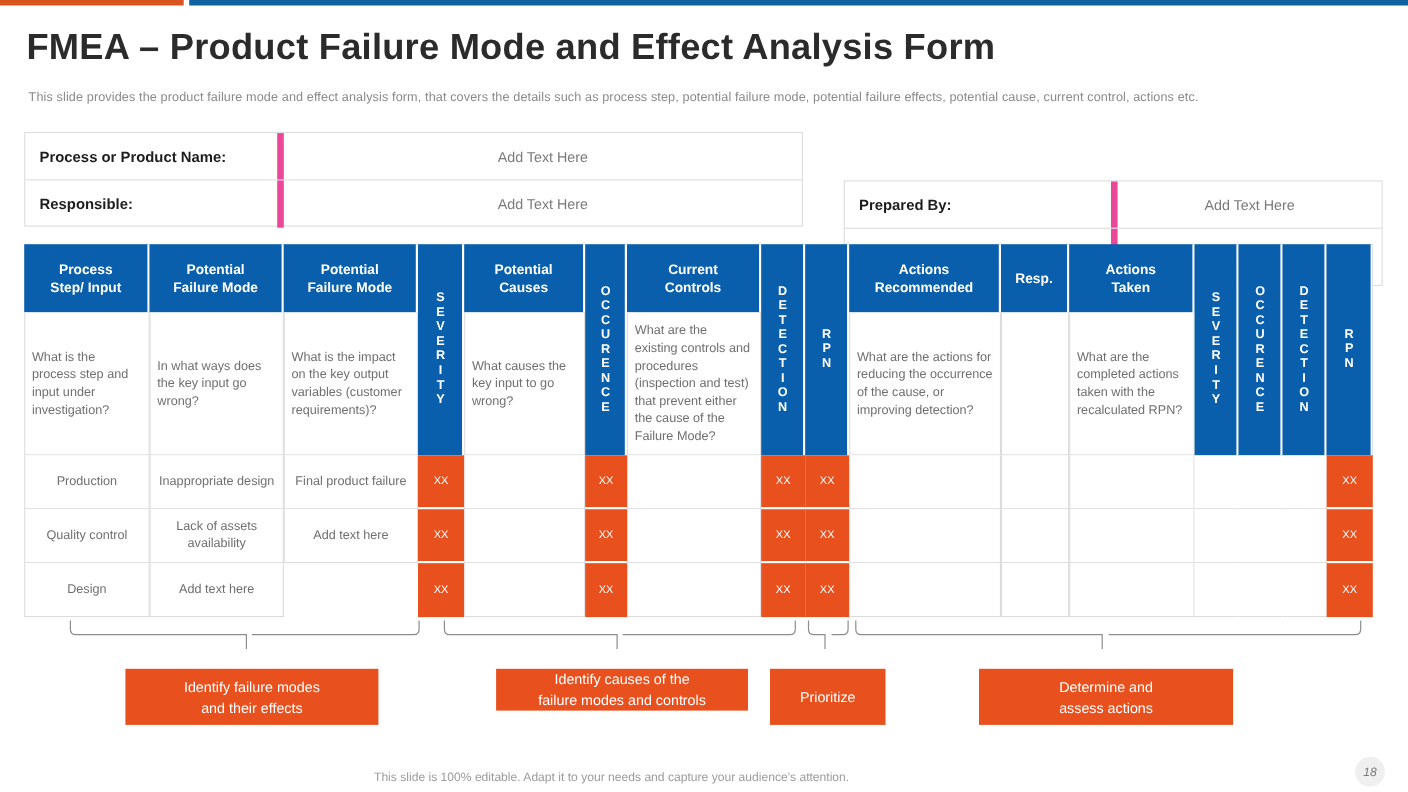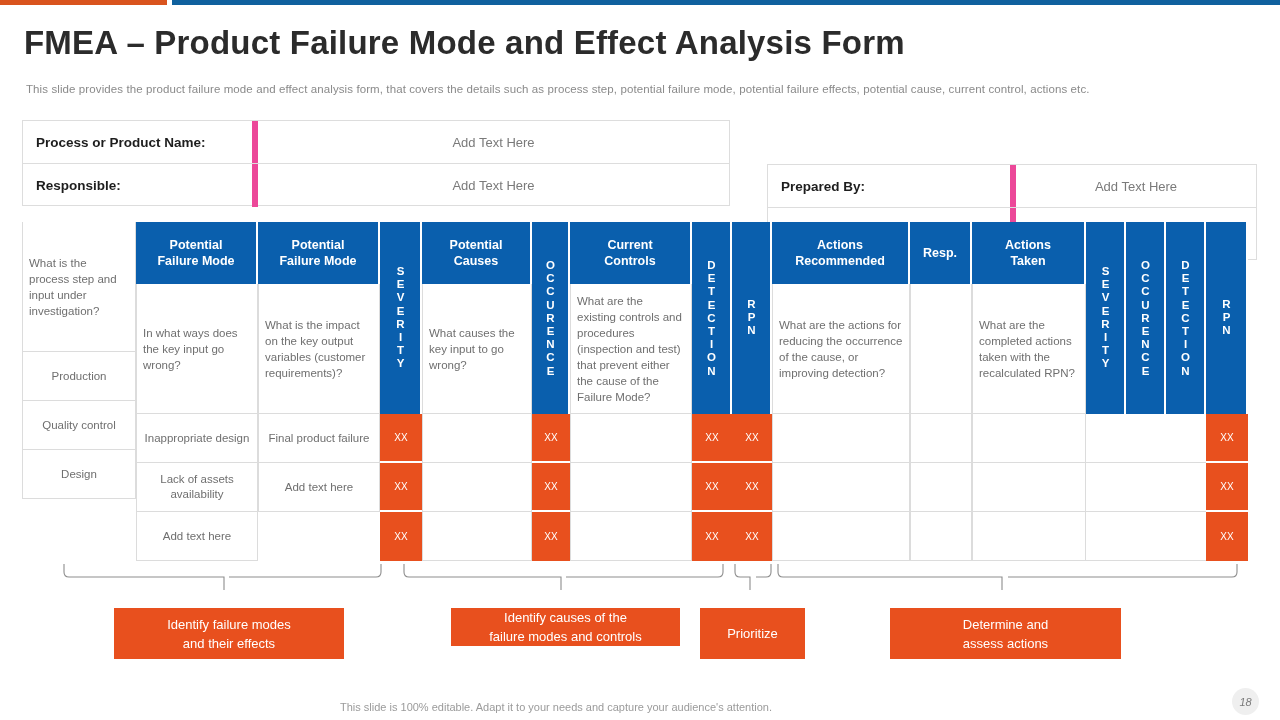--- a/index.html
+++ b/index.html
@@ -145,20 +145,21 @@
     <div class="info-value">Add Text Here</div>
   </div>
   <div class="info-row">
     <div class="info-label">FMEA Date (Orig)</div>
     <div class="info-value">Add Text Here</div>
   </div>
 </div>
 
 <div class="table" id="fmea-table">
     <div class="col" style="width: 114px;">
+      <div class="hdr">Process<br>Step/ Input</div>
       <div class="desc">What is the process step and input under investigation?</div>
       <div class="cell">Production</div>
       <div class="cell">Quality control</div>
       <div class="cell">Design</div>
     </div>
     <div class="col" style="width: 122px;">
       <div class="hdr">Potential<br>Failure Mode</div>
       <div class="desc">In what ways does the key input go wrong?</div>
       <div class="cell">Inappropriate design</div>
       <div class="cell">Lack of assets availability</div>

